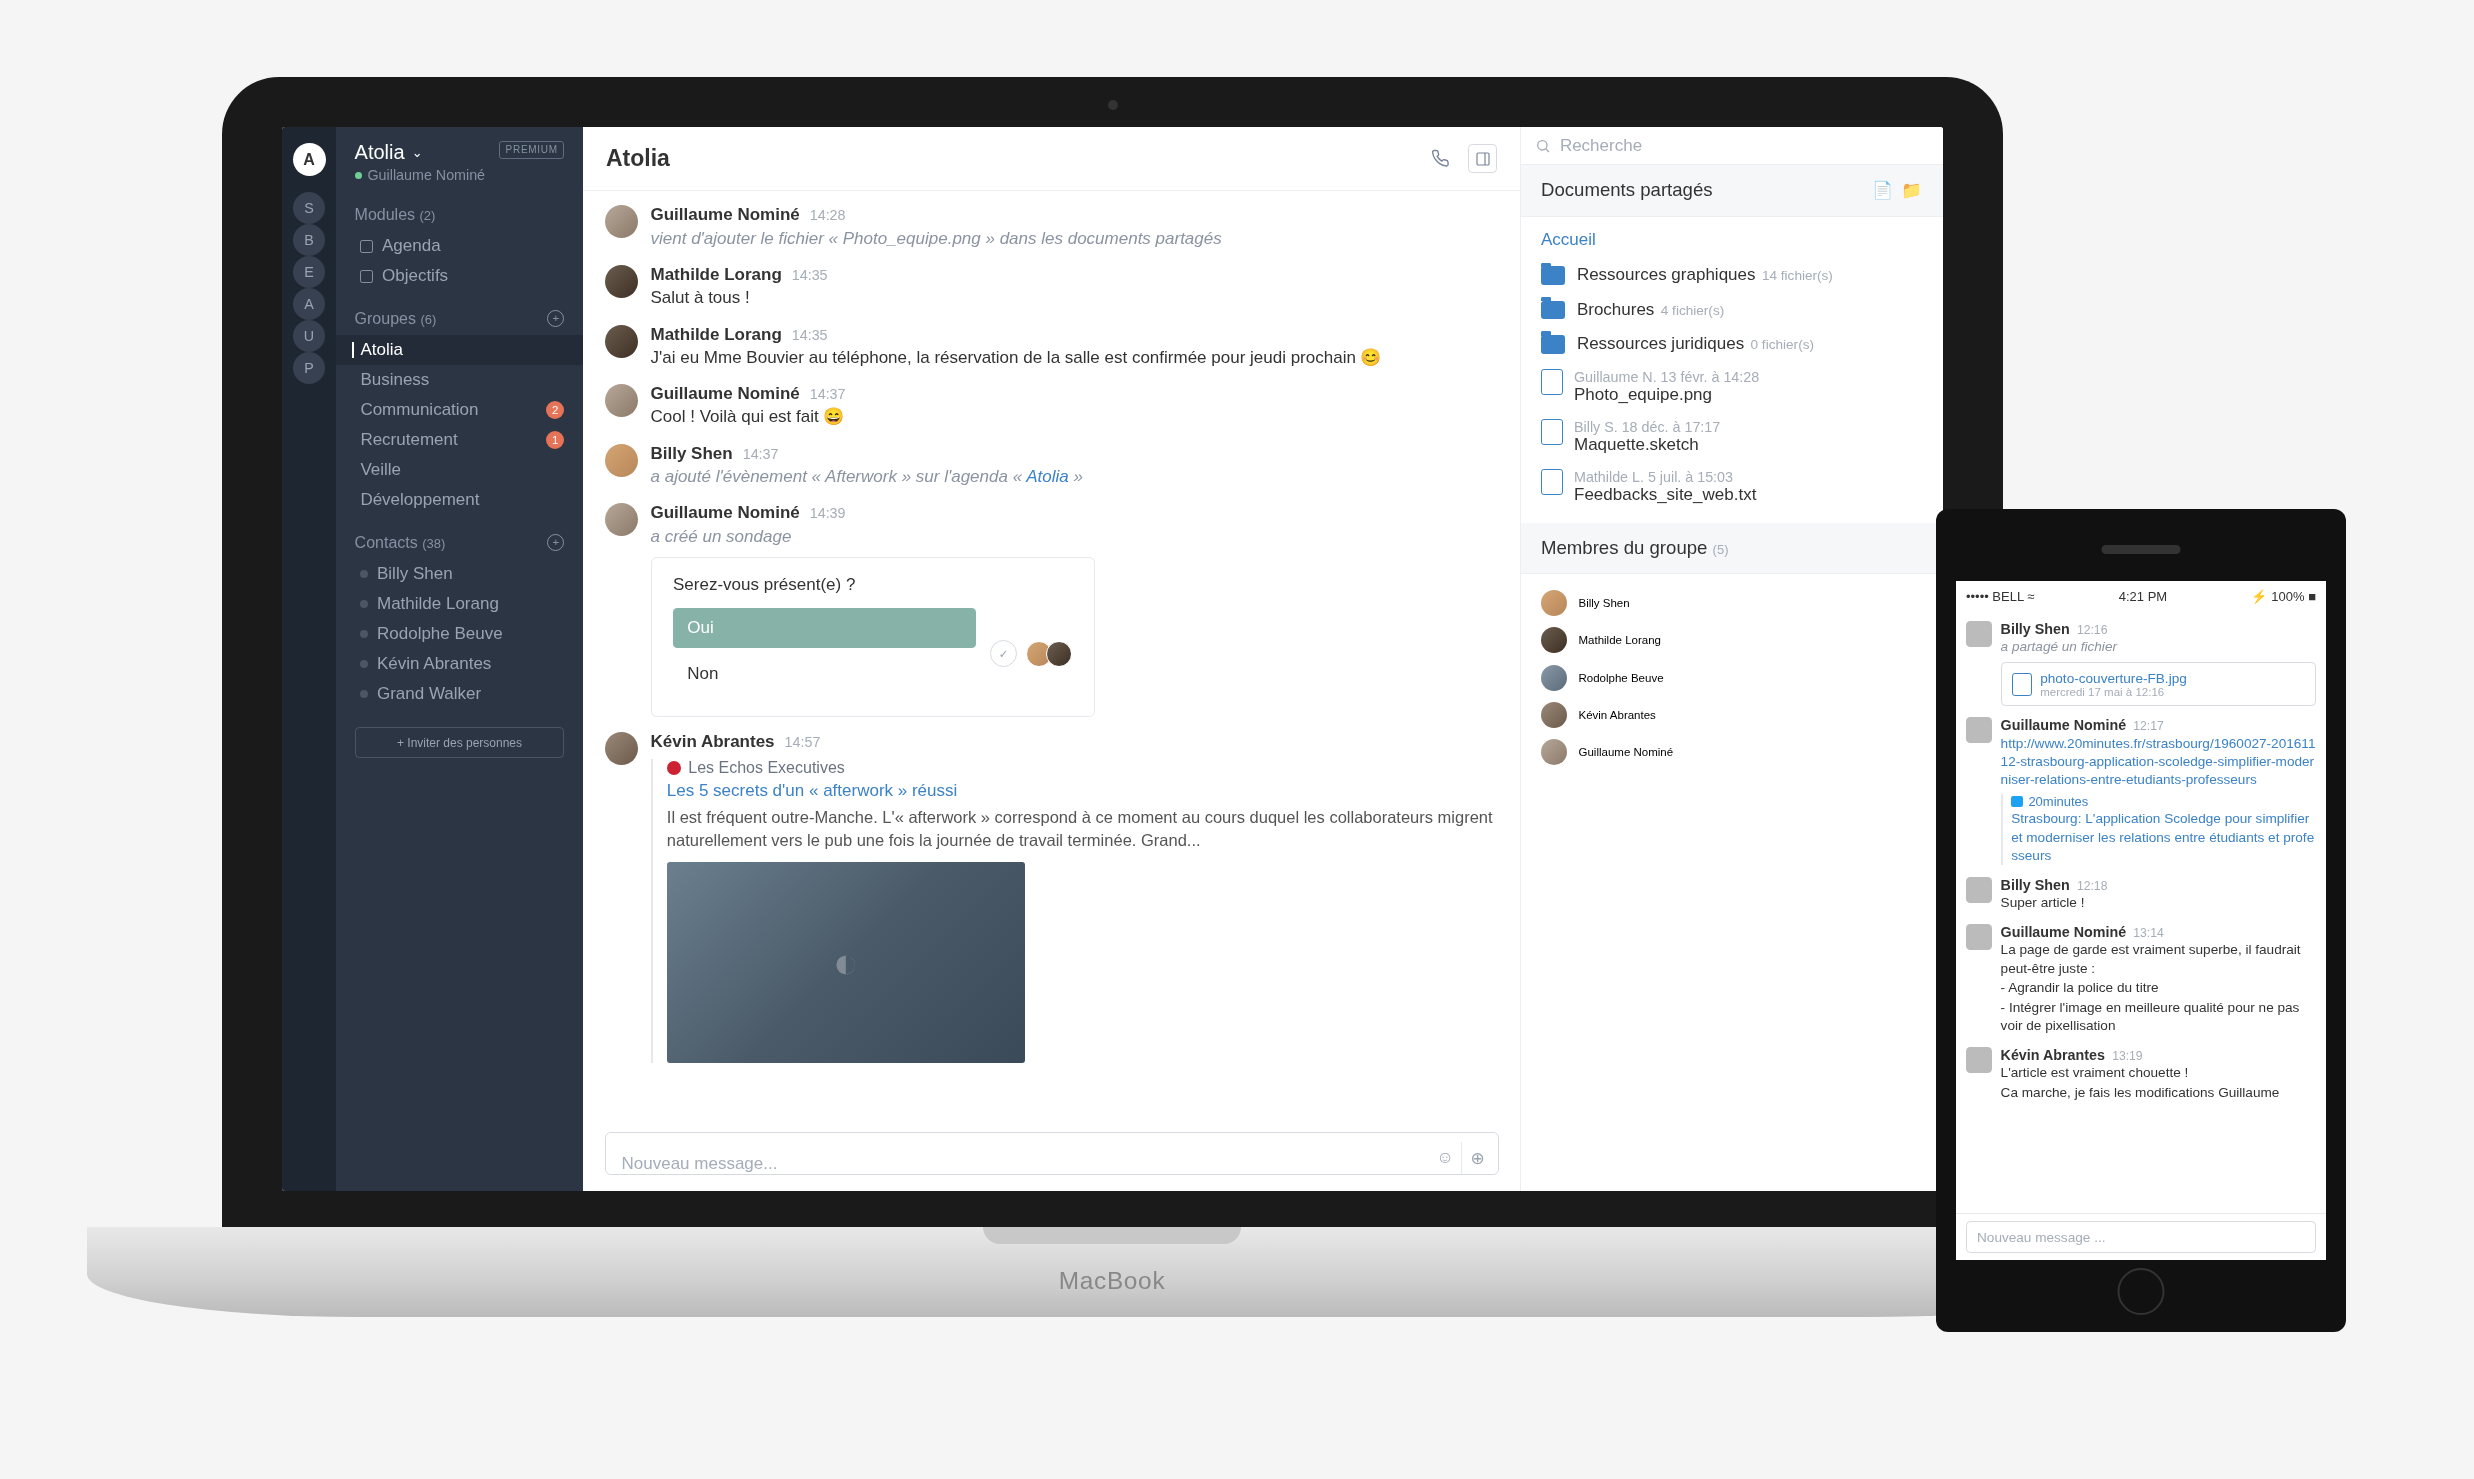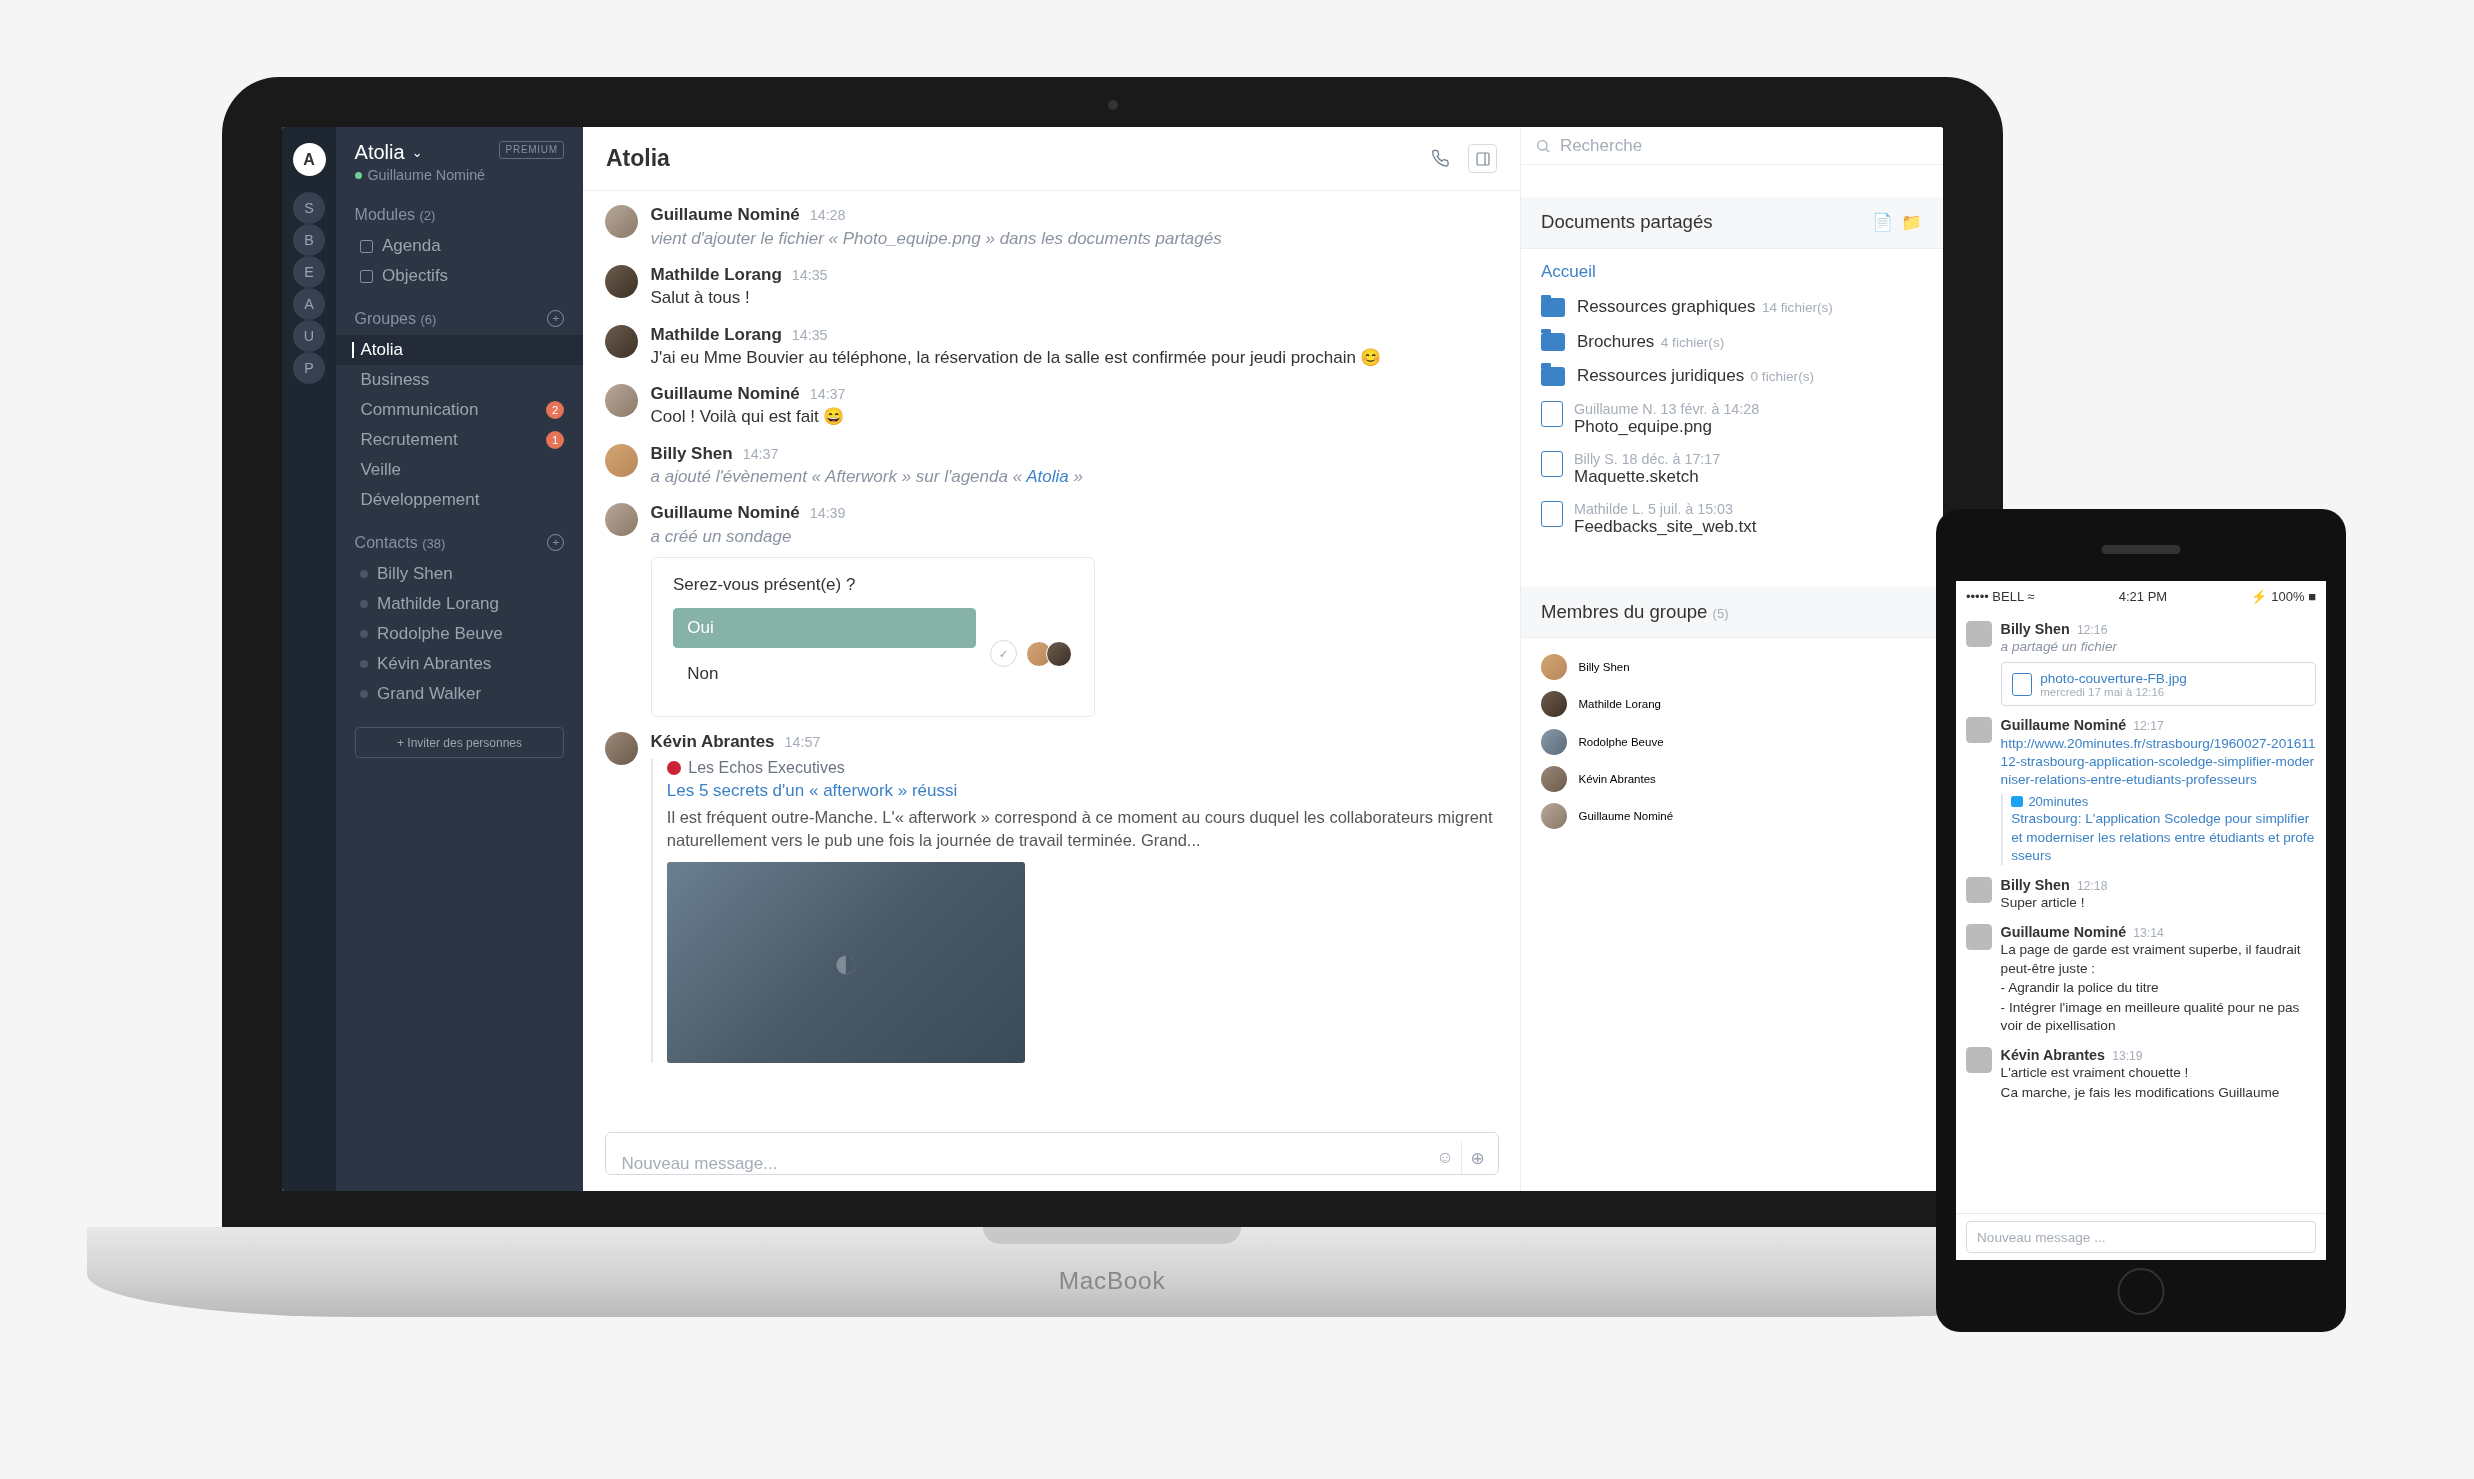--- a/index.html
+++ b/index.html
@@ -74,21 +74,21 @@
 .link-source { display: flex; align-items: center; gap: 7.2px; color: #6b7380; font-size: 16px; }
 .link-title { color: #3b82c7; font-size: 17px; margin: 4.3px 0; }
 .link-desc { color: #555; font-size: 16.5px; line-height: 1.4; }
 .link-img { width: 358px; height: 201px; background: linear-gradient(135deg,#6b7f8f 0%,#4a5a68 50%,#3a4a58 100%); border-radius: 2.9px; margin-top: 10px; display: flex; align-items: center; justify-content: center; color: rgba(255,255,255,0.3); font-size: 43px; }
 .composer { margin: 10px 21.5px 16px 21.5px; border: 0.7px solid #d6dae0; border-radius: 5.7px; display: flex; align-items: flex-end; padding: 0 4.3px 0 16px; height: 43px; }
 .composer input { flex: 1; border: none; outline: none; font-size: 17px; color: #333; }
 .composer input::placeholder { color: #a5adb8; }
 .comp-icon { width: 32px; height: 32px; display: flex; align-items: center; justify-content: center; color: #9aa3b0; cursor: pointer; font-size: 17px; }
 .comp-icon.bordered { border-left: 0.7px solid #e5e8ec; }
 
-.rightcol { width: 423px; border-left: 0.7px solid #eceef1; display: flex; flex-direction: column; background: #fff; gap: 32px; }
+.rightcol { width: 423px; border-left: 0.7px solid #eceef1; display: flex; flex-direction: column; background: #fff; }
 .search { padding: 8.6px 14.3px; border-bottom: 0.7px solid #eceef1; }
 .search-box { display: flex; align-items: center; gap: 8.6px; color: #a5adb8; font-size: 17px; }
 .panel { padding: 0; }
 .panel-head { padding: 14.3px 20px; display: flex; justify-content: space-between; align-items: center; background: #f6f7f9; border-bottom: 0.7px solid #eceef1; }
 .panel-title { font-size: 18.6px; color: #333; }
 .panel-icons { display: flex; gap: 8.6px; color: #3b82c7; font-size: 17px; }
 .panel-body { padding: 10px 20px; }
 .home-link { color: #3b82c7; font-size: 17px; padding: 2.9px 0 8.6px 0; cursor: pointer; }
 .folder { display: flex; align-items: center; gap: 11.5px; padding: 7.2px 0; cursor: pointer; }
 .folder-icon { width: 24.4px; height: 18.6px; background: #3b82c7; border-radius: 2.9px; position: relative; }
@@ -98,21 +98,21 @@
 .file { display: flex; align-items: flex-start; gap: 11.5px; padding: 7.2px 0; cursor: pointer; }
 .file-icon { width: 21.5px; height: 26px; border: 1.4px solid #3b82c7; border-radius: 2.9px; flex-shrink: 0; }
 .file-info { flex: 1; }
 .file-meta { color: #a5adb8; font-size: 14.3px; }
 .file-name { color: #333; font-size: 17px; }
 .members { padding: 10px 20px; }
 .member { display: flex; align-items: center; gap: 11.5px; padding: 5.7px 0; }
 .member .msg-av { width: 26px; height: 26px; }
 
 
-.phone { position: absolute; right: 129px; top: 509px; width: 410px; height: 823px; background: #111; border-radius: 24px; padding: 72px 20px 72px 20px; }
+.phone { position: absolute; right: 129px; top: 509px; width: 410px; height: 823px; background: #111; border-radius: 12px; padding: 72px 20px 72px 20px; }
 .phone-speaker { position: absolute; top: 36px; left: 50%; transform: translateX(-50%); width: 79px; height: 8.6px; background: #333; border-radius: 4.3px; }
 .phone-home { position: absolute; bottom: 17px; left: 50%; transform: translateX(-50%); width: 47px; height: 47px; border: 2.2px solid #333; border-radius: 50%; }
 .phone-screen { width: 100%; height: 100%; background: #fff; display: flex; flex-direction: column; overflow: hidden; }
 .phone-status { height: 30px; padding: 0 10px; display: flex; justify-content: space-between; align-items: center; font-size: 13px; color: #333; font-weight: 500; }
 .phone-messages { flex: 1; overflow-y: auto; padding: 4.3px 10px; }
 .ph-msg { display: flex; gap: 8.6px; padding: 5.7px 0; }
 .ph-av { width: 26px; height: 26px; border-radius: 4.3px; background: #bbb; flex-shrink: 0; }
 .ph-body { flex: 1; min-width: 0; }
 .ph-head { display: flex; gap: 7.2px; align-items: baseline; }
 .ph-author { font-weight: 600; font-size: 14.3px; color: #333; }

